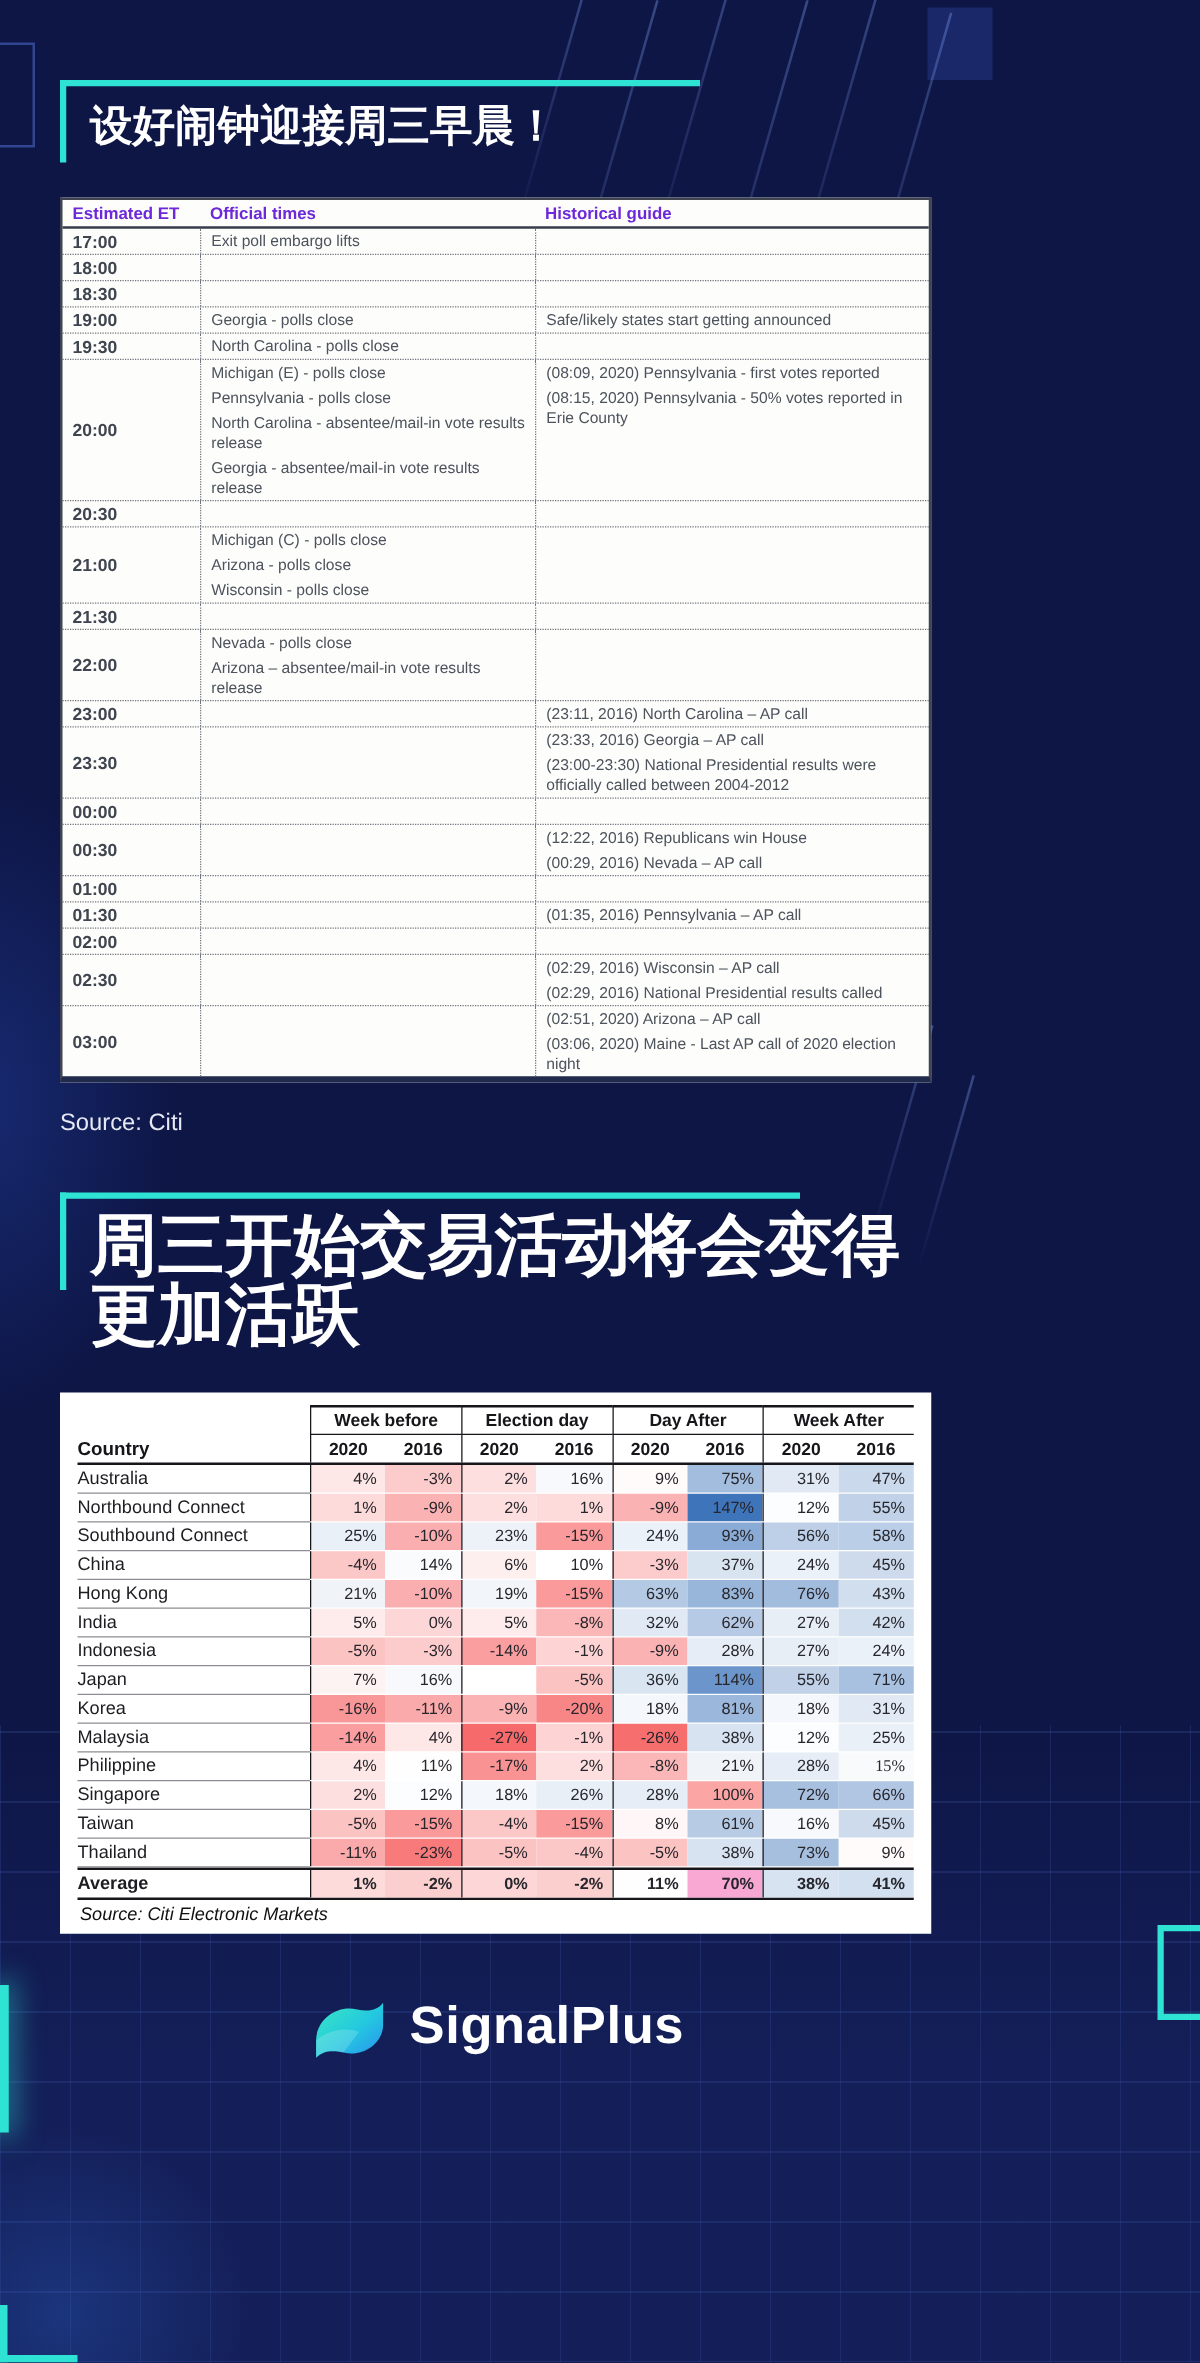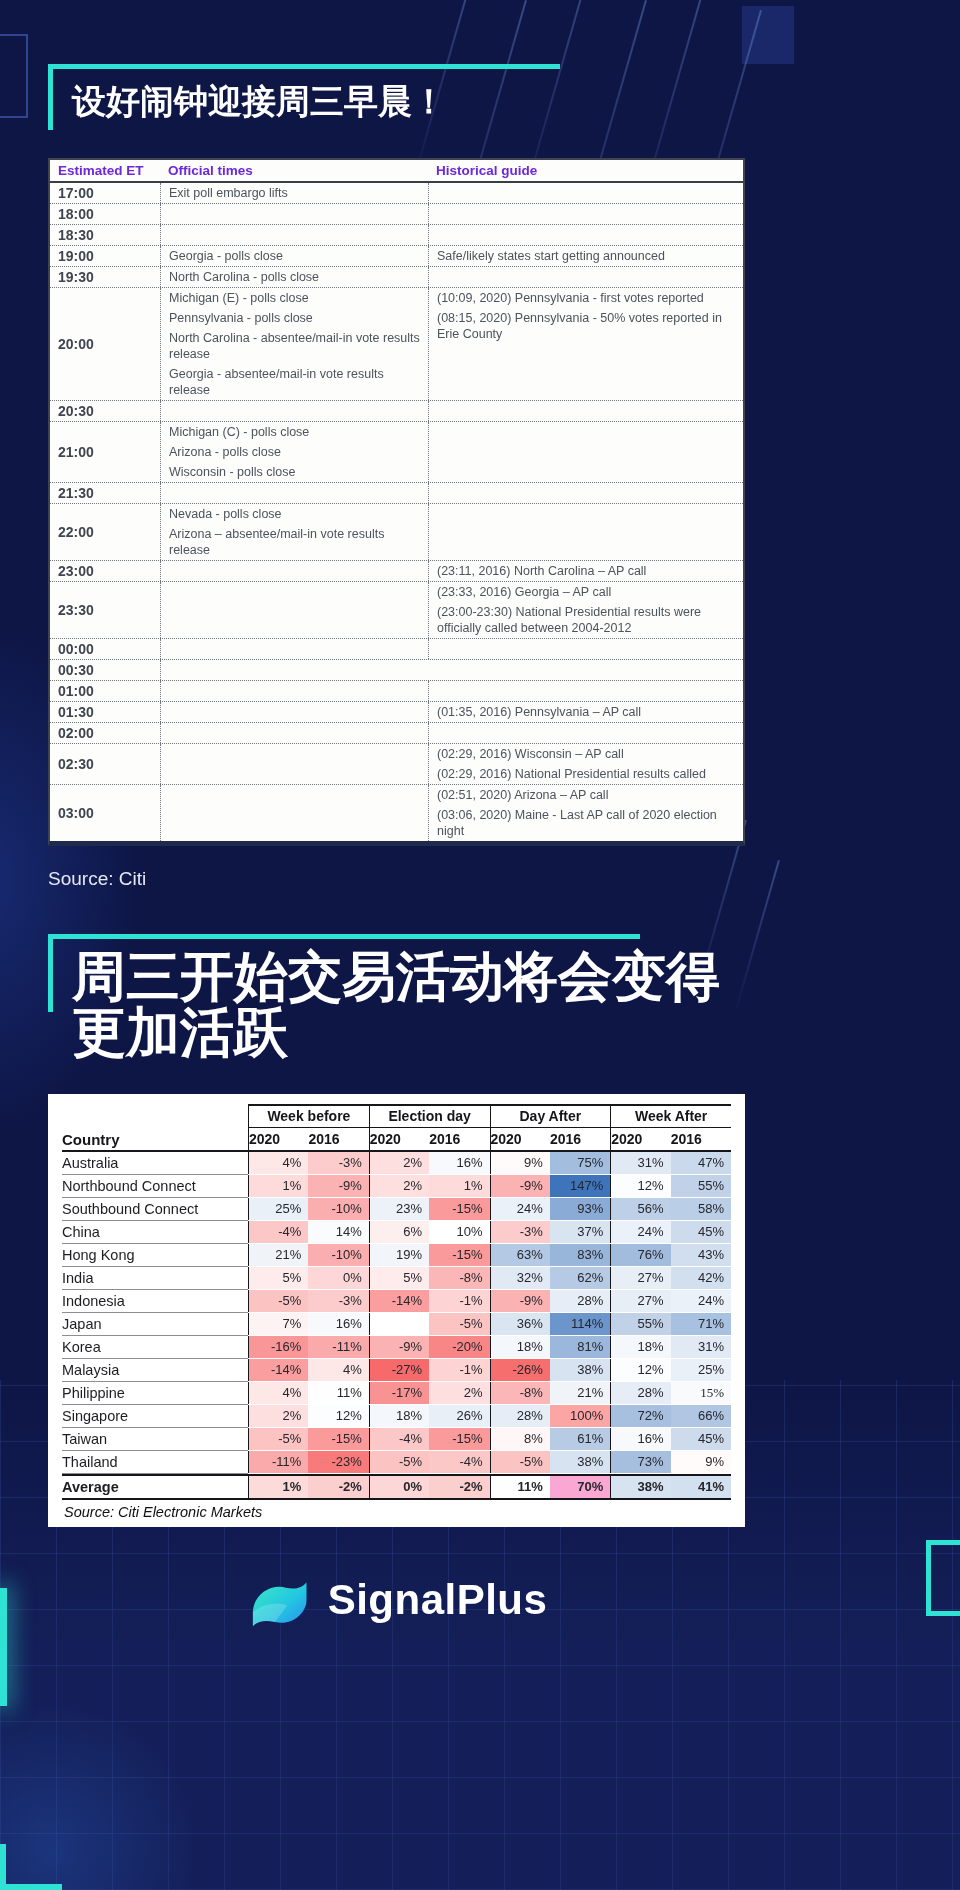--- a/index.html
+++ b/index.html
@@ -63,21 +63,21 @@
 
   .tb2{margin-top:44px;}
 
   
   .card2{margin-top:34px;background:#ffffff;color:#15151a;padding:10px 14px 4px 14px;}
   .t2-grouprow{display:grid;grid-template-columns:186px repeat(4,1fr);}
   .t2-group{border-top:2px solid #15151a;border-bottom:1.5px solid #15151a;border-left:1.5px solid #15151a;
     font-weight:bold;text-align:center;font-size:14px;height:21px;line-height:21px;}
   .t2-yearrow,.t2-row,.t2-avgrow{display:grid;grid-template-columns:186px repeat(8,1fr);}
   .t2-yearrow{border-bottom:2px solid #15151a;}
-  .t2-year{font-weight:bold;font-size:14px;height:22px;line-height:22px;}
+  .t2-year{font-weight:bold;text-align:center;font-size:14px;height:22px;line-height:22px;}
   .t2-countrylabel{font-weight:bold;font-size:15px;height:22px;line-height:24px;}
   .t2-name{font-size:14.5px;height:22px;line-height:22px;border-bottom:1px solid #8d8d93;color:#1d1d22;}
   .t2-val{font-size:13px;height:22px;line-height:22px;text-align:right;padding-right:7px;color:#26262c;}
   .vsep{border-left:1.5px solid #15151a;}
   .t2-avgrow{border-top:2px solid #15151a;border-bottom:2.5px solid #15151a;font-weight:bold;}
   .t2-avgrow .t2-name{border-bottom:none;font-weight:bold;}
   .t2-source{font-style:italic;font-size:14.5px;padding:4px 0 3px 2px;color:#111;}
 
   
   .logo{margin-top:44px;display:flex;align-items:center;justify-content:center;gap:16px;}
@@ -154,21 +154,21 @@
         </div>
         <div class="t1-row">
           <div class="t1-c t1-time">20:00</div>
           <div class="t1-c t1-official">
             <div class="t1-p">Michigan (E) - polls close</div>
             <div class="t1-p">Pennsylvania - polls close</div>
             <div class="t1-p">North Carolina - absentee/mail-in vote results release</div>
             <div class="t1-p">Georgia - absentee/mail-in vote results release</div>
           </div>
           <div class="t1-c t1-guide">
-            <div class="t1-p">(10:09, 2020) Pennsylvania - first votes reported</div>
+            <div class="t1-p">(08:09, 2020) Pennsylvania - first votes reported</div>
             <div class="t1-p">(08:15, 2020) Pennsylvania - 50% votes reported in Erie County</div>
           </div>
         </div>
         <div class="t1-row">
           <div class="t1-c t1-time">20:30</div>
           <div class="t1-c t1-official"></div>
           <div class="t1-c t1-guide"></div>
         </div>
         <div class="t1-row">
           <div class="t1-c t1-time">21:00</div>
@@ -208,20 +208,24 @@
           </div>
         </div>
         <div class="t1-row">
           <div class="t1-c t1-time">00:00</div>
           <div class="t1-c t1-official"></div>
           <div class="t1-c t1-guide"></div>
         </div>
         <div class="t1-row">
           <div class="t1-c t1-time">00:30</div>
           <div class="t1-c t1-official"></div>
+          <div class="t1-c t1-guide">
+            <div class="t1-p">(12:22, 2016) Republicans win House</div>
+            <div class="t1-p">(00:29, 2016) Nevada – AP call</div>
+          </div>
         </div>
         <div class="t1-row">
           <div class="t1-c t1-time">01:00</div>
           <div class="t1-c t1-official"></div>
           <div class="t1-c t1-guide"></div>
         </div>
         <div class="t1-row">
           <div class="t1-c t1-time">01:30</div>
           <div class="t1-c t1-official"></div>
           <div class="t1-c t1-guide">

